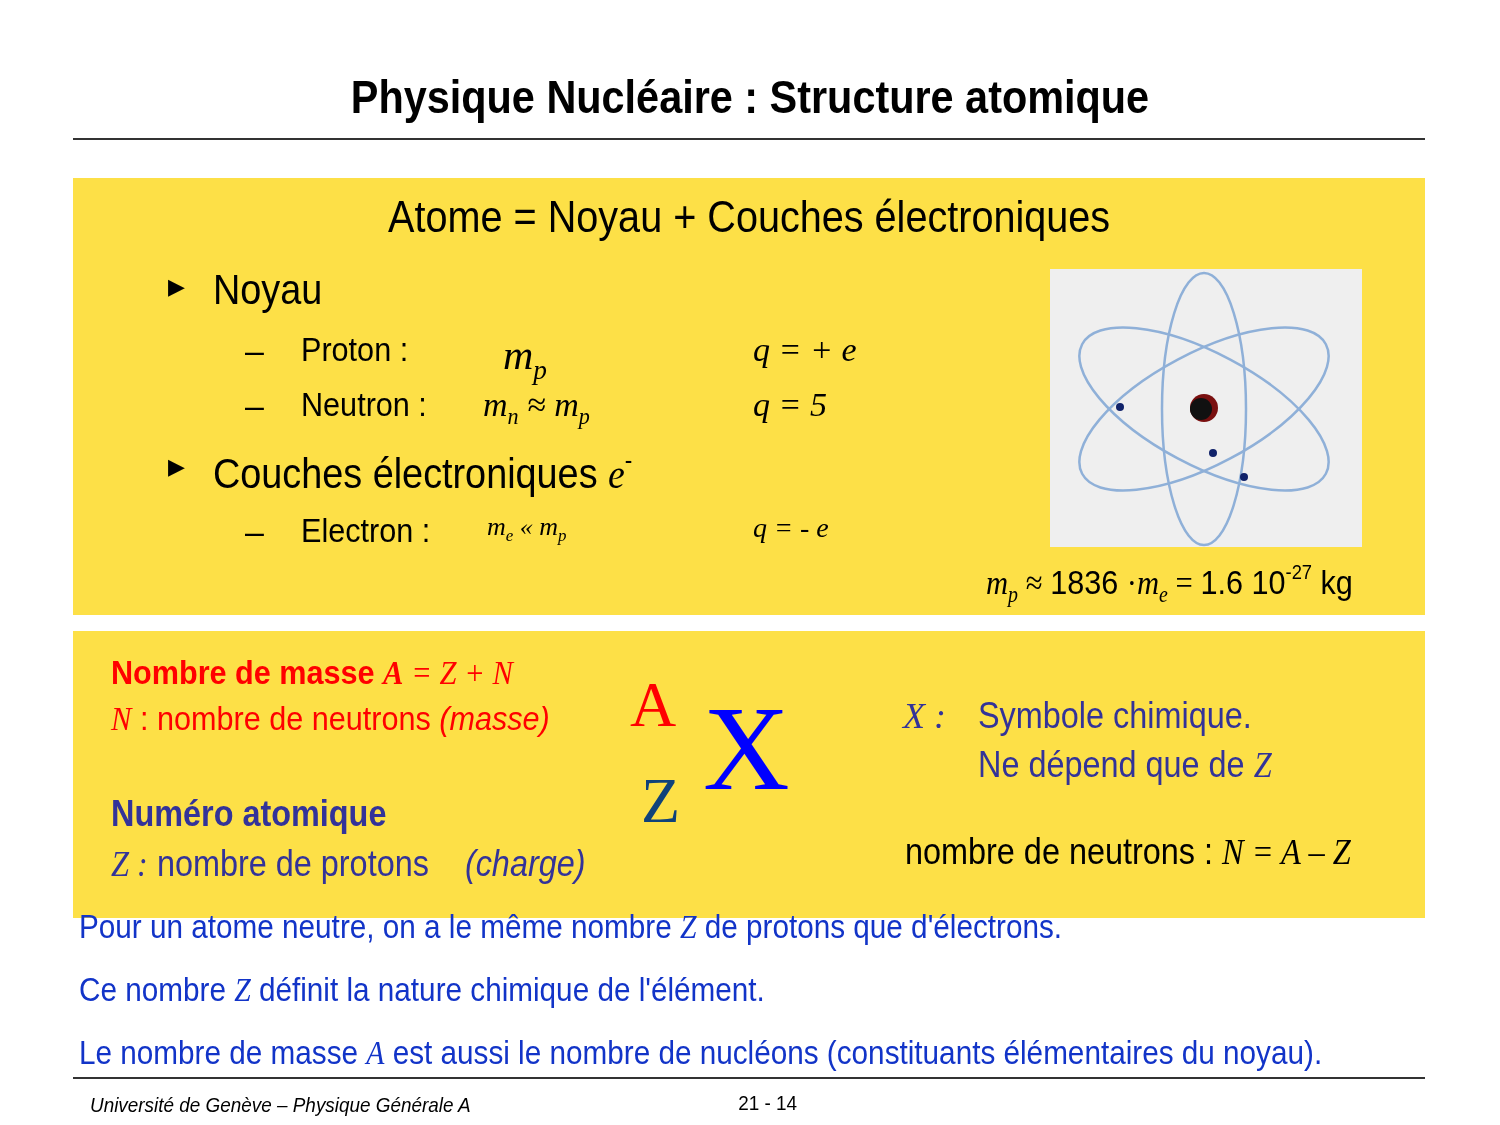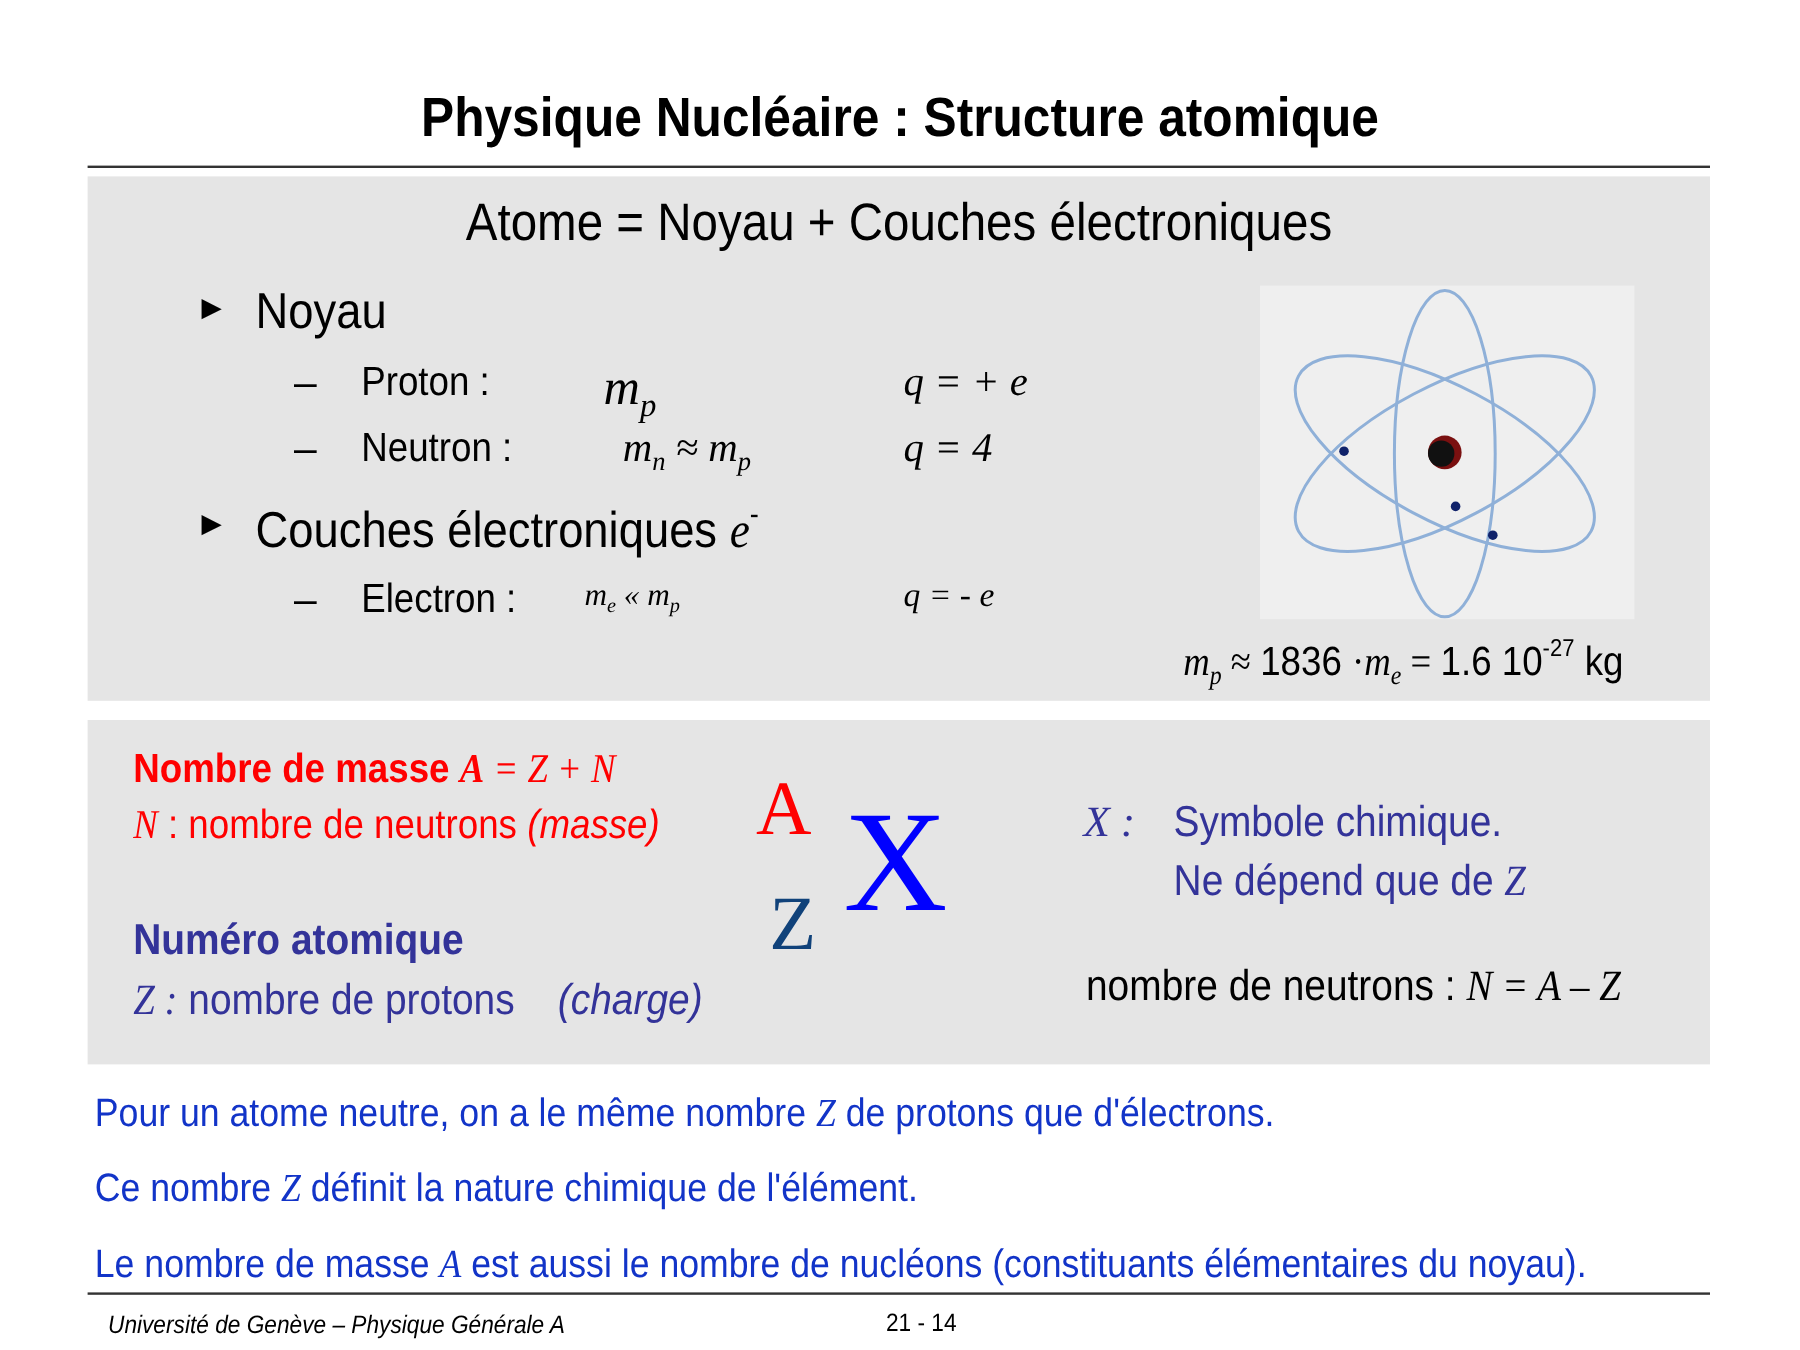--- a/index.html
+++ b/index.html
@@ -3,21 +3,21 @@
 <meta charset="utf-8">
 <style>
   html, body { margin:0; padding:0; }
   body { width:1500px; height:1125px; background:#ffffff; position:relative; overflow:hidden;
          font-family:"Liberation Sans", sans-serif; color:#000; }
   .abs { position:absolute; }
   .serif-i { font-family:"Liberation Serif", serif; font-style:italic; }
   .serif { font-family:"Liberation Serif", serif; }
   .title { left:0; width:1500px; top:70px; text-align:center; font-size:46px; font-weight:bold; transform:scaleX(0.9); }
   .rule { left:73px; width:1352px; height:2px; background:#333; }
-  .panel { left:73px; width:1352px; background:#e5e5e5; }
+  .panel { left:73px; width:1352px; background:#fde047;margin-top:31px; }
   .cond { transform-origin:left center; transform:scaleX(0.9); white-space:nowrap; }
   .sub { font-size:0.65em; vertical-align:-0.35em; }
   .sup { font-size:0.6em; vertical-align:0.75em; }
   .red { color:#ff0000; }
   .indigo { color:#333399; }
   .blue { color:#1234c8; }
 </style>
 </head>
 <body>
 
@@ -32,22 +32,22 @@
   <div class="abs" style="left:95px;top:96px;font-size:22px;">▶</div>
   <div class="abs cond" style="left:140px;top:88px;font-size:42px;">Noyau</div>
 
   <div class="abs" style="left:172px;top:153px;font-size:34px;">–</div>
   <div class="abs cond" style="left:228px;top:152px;font-size:34px;">Proton :</div>
   <div class="abs serif-i" style="left:430px;top:153px;font-size:42px;"><span>m</span><span class="sub">p</span></div>
   <div class="abs serif-i" style="left:680px;top:153px;font-size:34px;">q = + e</div>
 
   <div class="abs" style="left:172px;top:208px;font-size:34px;">–</div>
   <div class="abs cond" style="left:228px;top:207px;font-size:34px;">Neutron :</div>
-  <div class="abs serif-i" style="left:446px;top:208px;font-size:34px;"><span>m</span><span class="sub">n</span><span> ≈ m</span><span class="sub">p</span></div>
-  <div class="abs serif-i" style="left:680px;top:208px;font-size:34px;">q = 4</div>
+  <div class="abs serif-i" style="left:410px;top:208px;font-size:34px;"><span>m</span><span class="sub">n</span><span> ≈ m</span><span class="sub">p</span></div>
+  <div class="abs serif-i" style="left:680px;top:208px;font-size:34px;">q = 5</div>
 
   <div class="abs" style="left:95px;top:276px;font-size:22px;">▶</div>
   <div class="abs cond" style="left:140px;top:268px;font-size:42px;"><span>Couches électroniques </span><span class="serif-i">e</span><span class="sup">-</span></div>
 
   <div class="abs" style="left:172px;top:334px;font-size:34px;">–</div>
   <div class="abs cond" style="left:228px;top:333px;font-size:34px;">Electron :</div>
   <div class="abs serif-i" style="left:414px;top:334px;font-size:26px;"><span>m</span><span class="sub">e</span><span> « m</span><span class="sub">p</span></div>
   <div class="abs serif-i" style="left:680px;top:334px;font-size:28px;">q = - e</div>
 
   <div class="abs" style="left:977px;top:91px;width:312px;height:278px;background:#efefef;">

